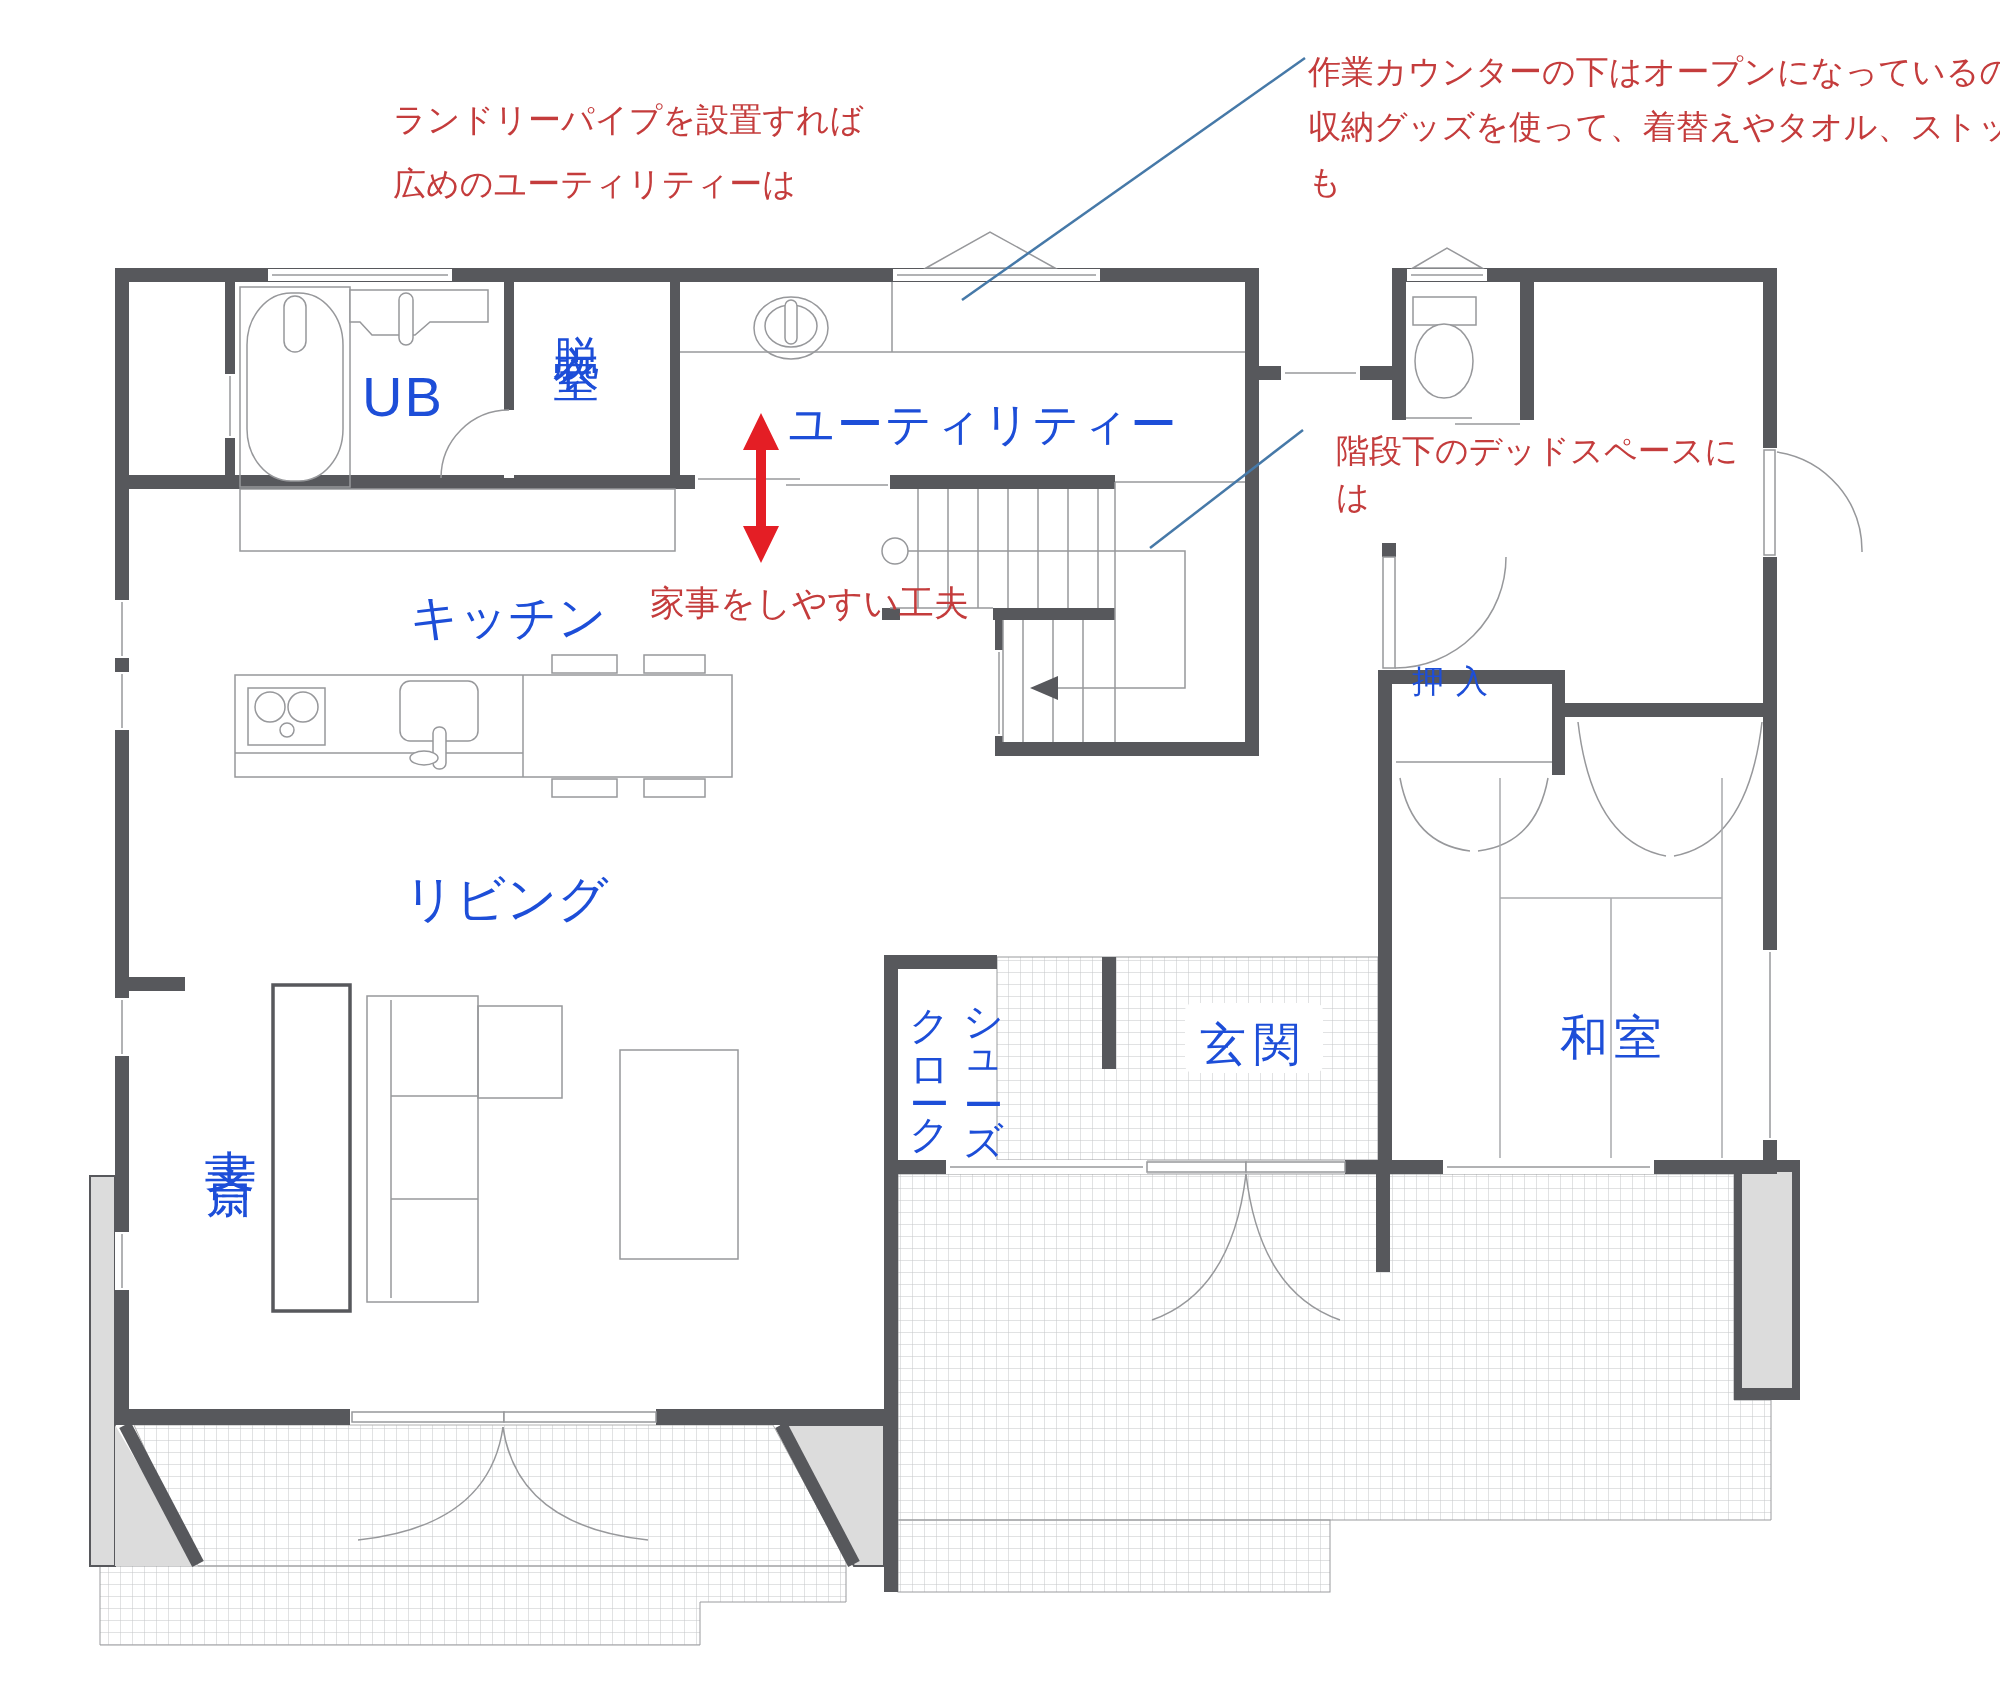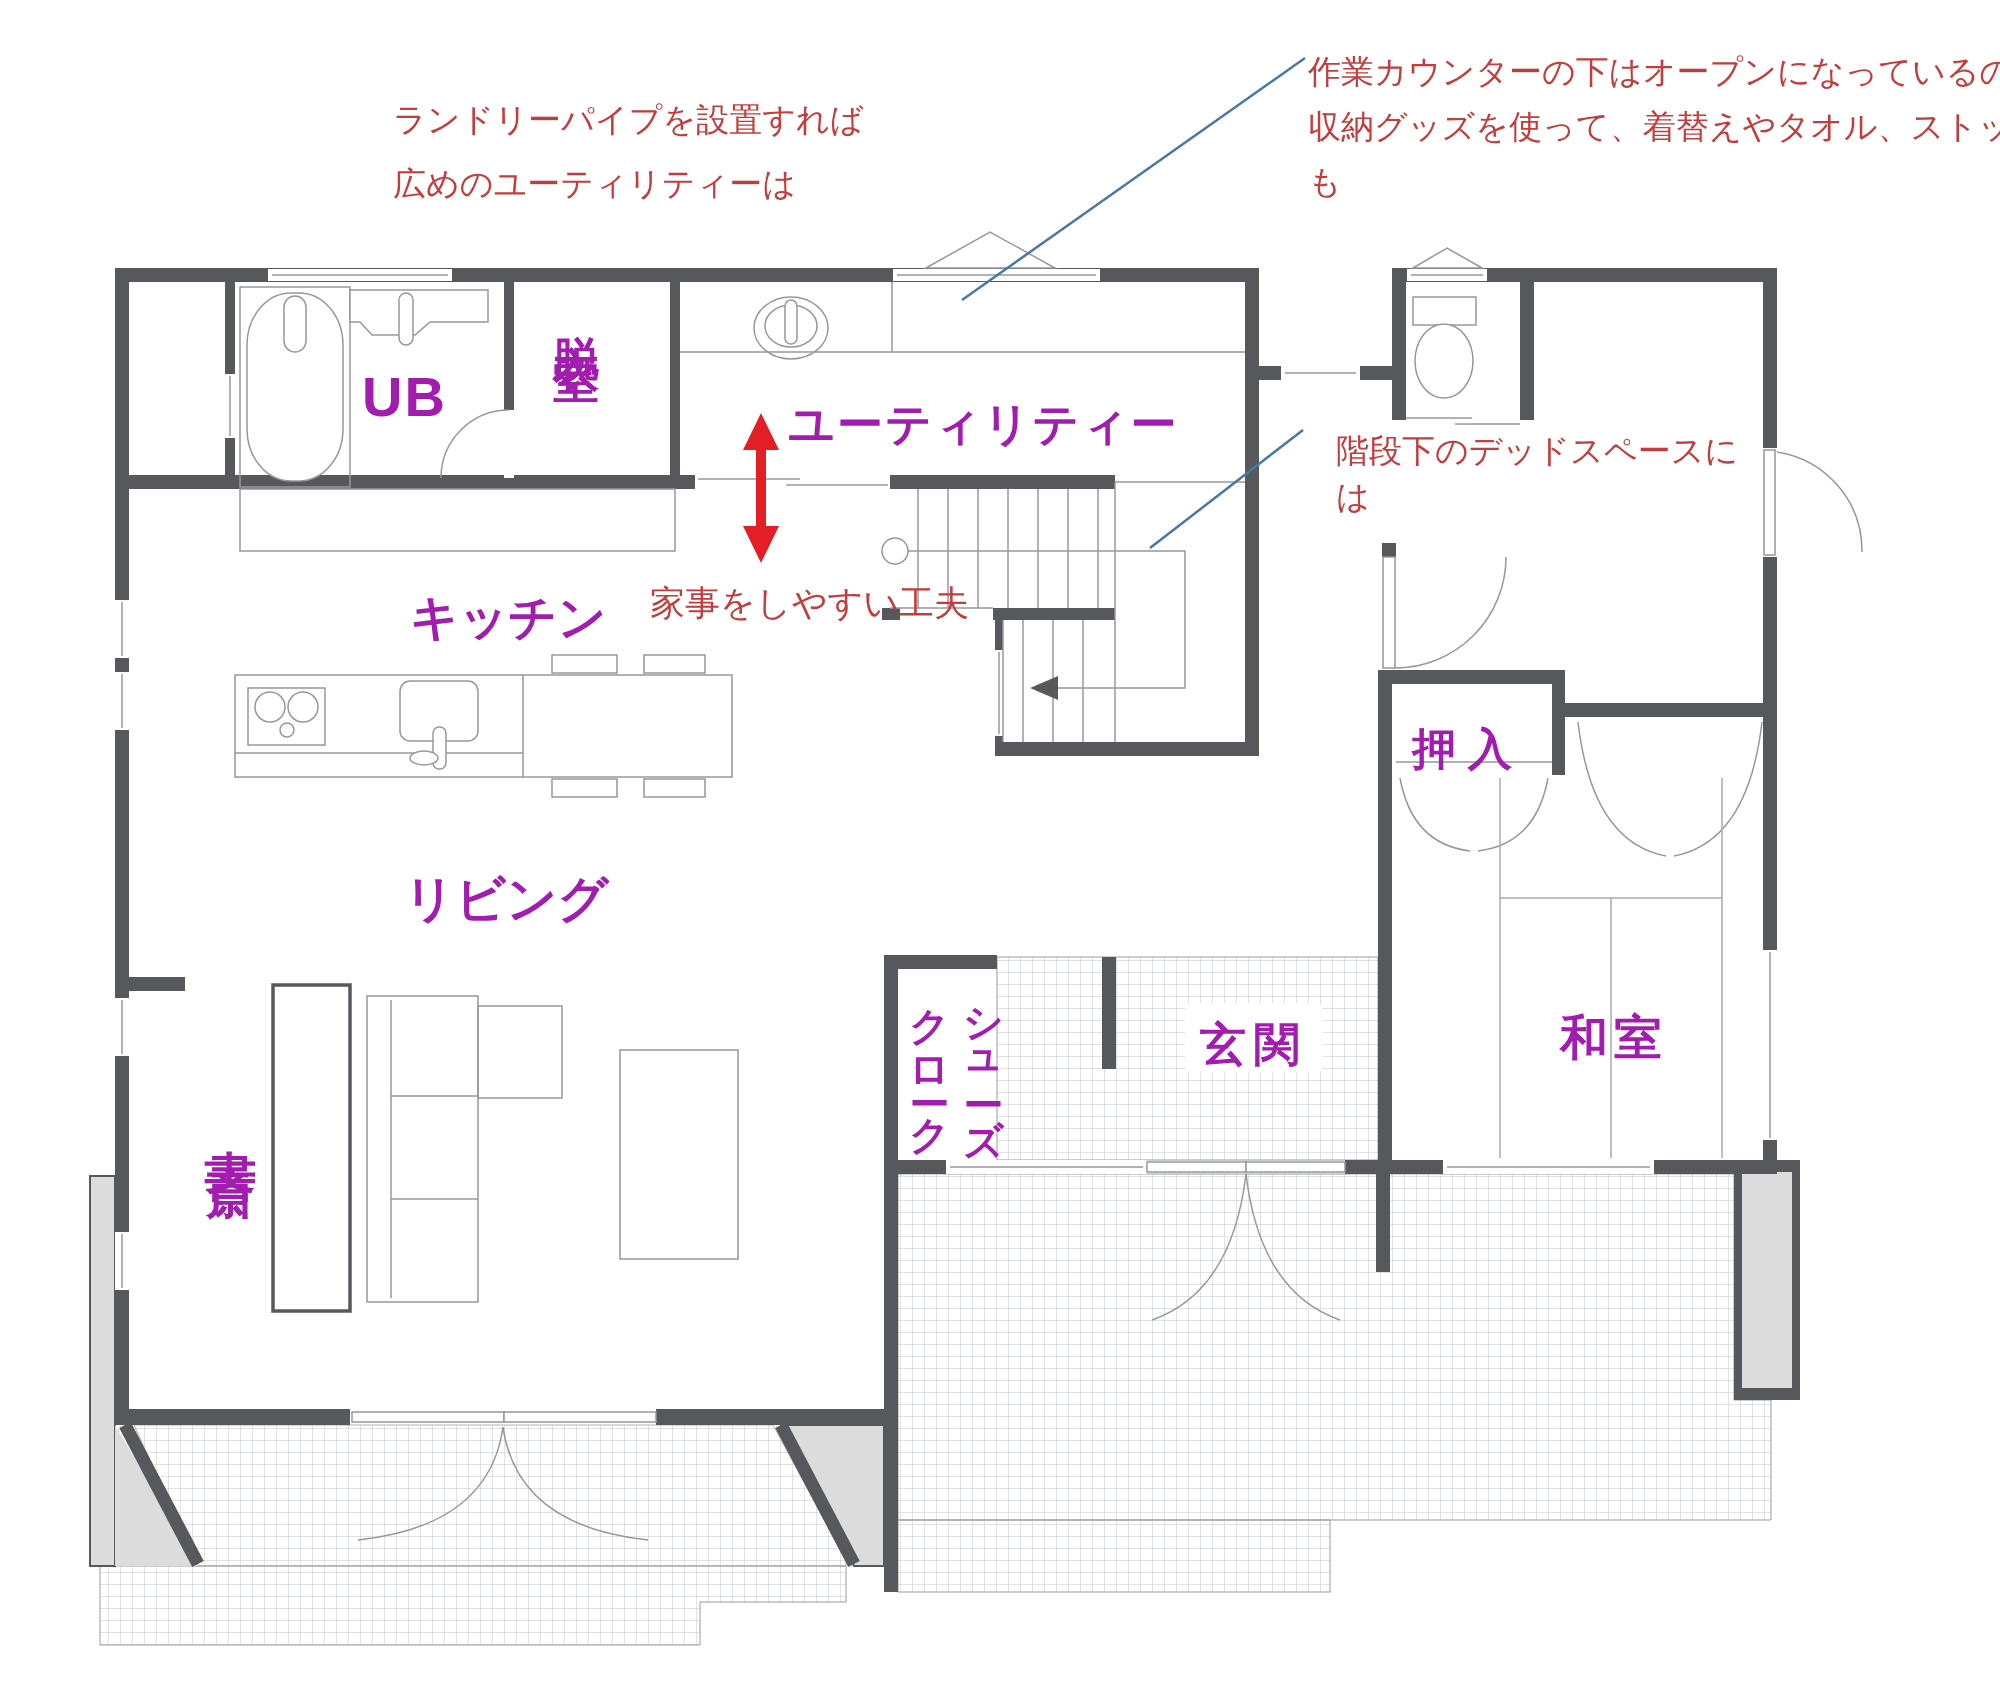--- a/index.html
+++ b/index.html
@@ -1,19 +1,19 @@
 <!DOCTYPE html>
 <html><head>
 <meta charset="utf-8">
 <style>
   html,body{margin:0;padding:0;background:#ffffff;}
   body{width:2000px;height:1687px;position:relative;overflow:hidden;
        font-family:"Liberation Sans", sans-serif;}
   #plan-svg{position:absolute;left:0;top:0;width:2000px;height:1687px;}
-  .lbl{position:absolute;color:#a21caf;white-space:nowrap;z-index:5;font-weight:bold;}
+  .lbl{position:absolute;color:#1d4ed8;white-space:nowrap;z-index:5;}
   .lbl.v{writing-mode:vertical-rl;text-orientation:upright;}
   .note{position:absolute;color:#c43c3c;font-weight:500;white-space:nowrap;z-index:6;}
   .note div{white-space:nowrap;}
   .genkan-chip{position:absolute;left:1185px;top:1003px;width:138px;height:70px;
        background:#ffffff;border-radius:8px;z-index:4;}
 </style>
 </head>
 <body>
 
 <svg id="plan-svg" viewBox="0 0 2000 1687">
@@ -253,21 +253,21 @@
 <div class="lbl" style="left:362px;top:364px;font-size:56px;letter-spacing:2px">UB</div>
 <div class="lbl v" style="left:546px;top:298px;font-size:46px;letter-spacing:10px">脱衣室</div>
 <div class="lbl" style="left:788px;top:394px;font-size:46px;letter-spacing:2px">ユーティリティー</div>
 <div class="lbl" style="left:410px;top:586px;font-size:48px">キッチン</div>
 <div class="lbl" style="left:404px;top:866px;font-size:50px">リビング</div>
 <div class="lbl v" style="left:196px;top:1108px;font-size:52px;letter-spacing:14px">書斎</div>
 <div class="lbl v" style="left:957px;top:980px;font-size:40px;letter-spacing:6px">シューズ</div>
 <div class="lbl v" style="left:903px;top:980px;font-size:40px;letter-spacing:6px">クローク</div>
 <div class="genkan-chip"></div>
 <div class="lbl" style="left:1200px;top:1014px;font-size:46px;letter-spacing:8px">玄関</div>
-<div class="lbl" style="left:1412px;top:720px;font-size:44px;letter-spacing:12px">押入</div>
+<div class="lbl" style="left:1412px;top:660px;font-size:32px;letter-spacing:12px">押入</div>
 <div class="lbl" style="left:1560px;top:1006px;font-size:48px;letter-spacing:6px">和室</div>
 
 <div class="note" style="left:393px;top:88px;font-size:33px;line-height:64px">
   <div>ランドリーパイプを設置すれば</div>
   <div>広めのユーティリティーは</div>
 </div>
 <div class="note" style="left:1308px;top:44px;font-size:33px;line-height:55px">
   <div>作業カウンターの下はオープンになっているので、</div>
   <div>収納グッズを使って、着替えやタオル、ストック品</div>
   <div>も</div>

